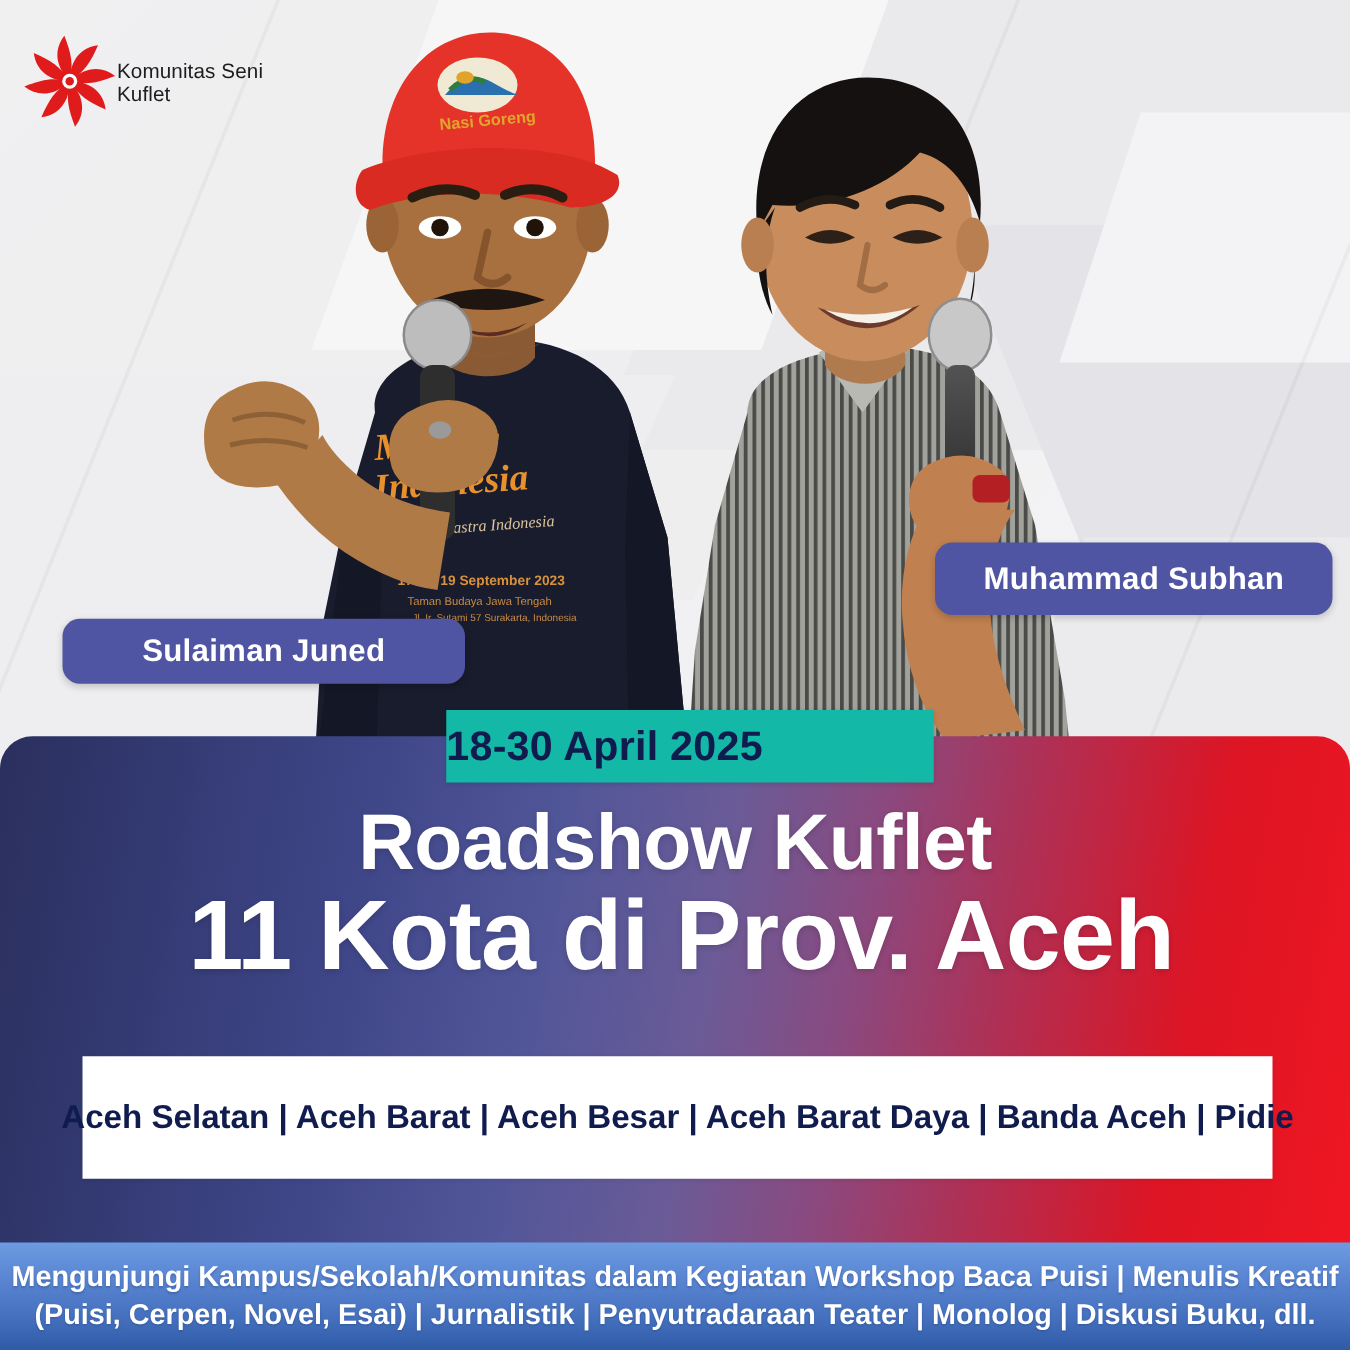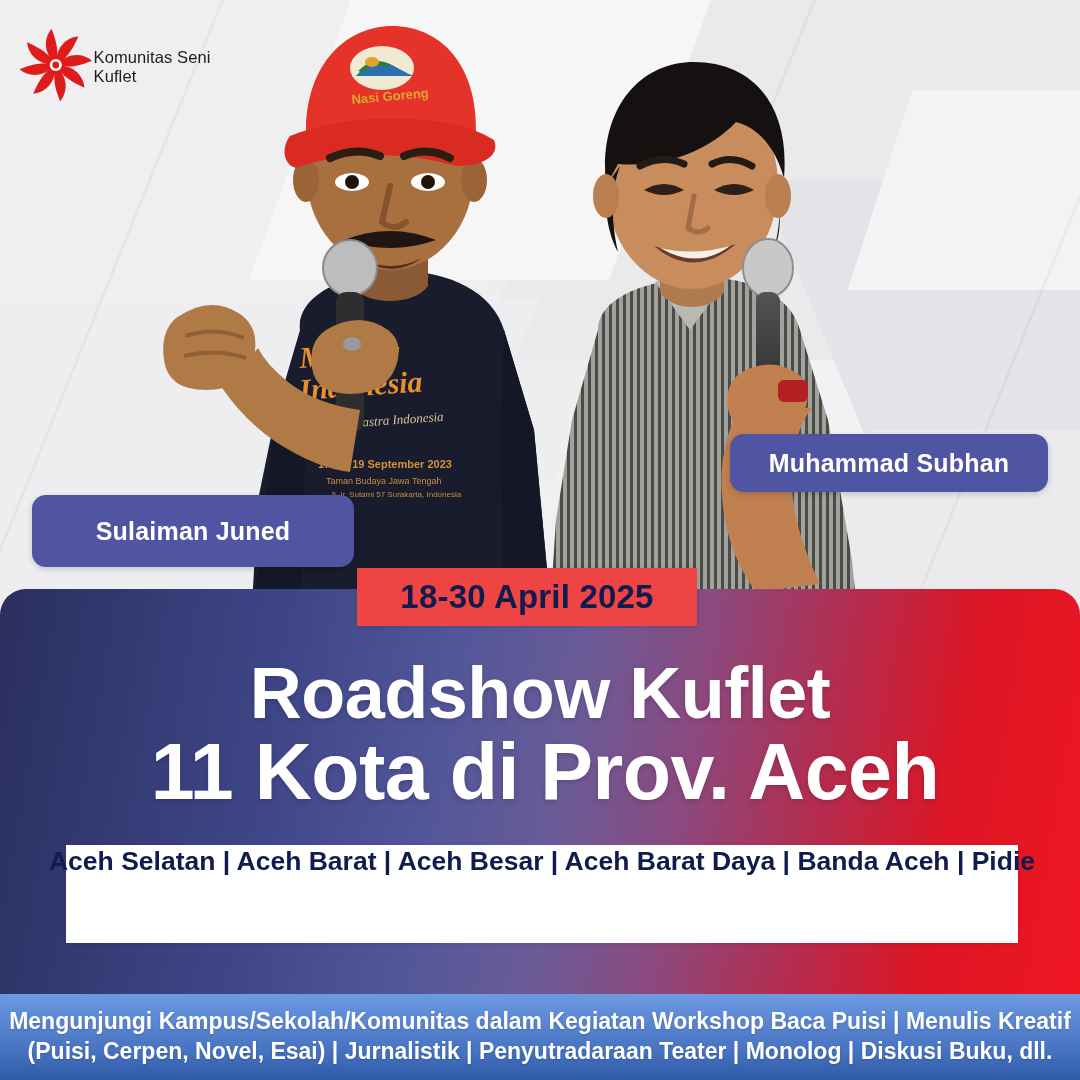--- a/index.html
+++ b/index.html
@@ -52,23 +52,24 @@
 
   
   .badge{
     position:absolute; z-index:45;
     background:#4f54a3;
     color:#ffffff;
     font-weight:bold;
     display:flex; align-items:center; justify-content:center;
     letter-spacing:.2px;
     box-shadow:0 2px 6px rgba(0,0,0,.18);
+    margin-left:18px;
   }
   .badge-left{
-    left:32px; top:495px; width:322px; height:72px;
+    left:32px; top:495px; width:322px; height:52px;
     border-radius:14px 14px 14px 14px;
     font-size:25px;
   }
   .badge-right{
     left:730px; top:434px; width:318px; height:58px;
     border-radius:14px;
     font-size:25px;
   }
 
   
@@ -83,44 +84,44 @@
         #8a4a80 62%,
         #b32d50 74%,
         #dd1524 86%,
         #ef1622 100%);
     border-radius:26px 26px 0 0;
     z-index:30;
   }
 
   
   .date-box{
-    position:absolute; left:357px; top:568px; width:340px; height:58px;
-    background:#ef4444; z-index:50;
-    display:flex; align-items:center; justify-content:center;
+    position:absolute; left:357px; top:568px; width:390px; height:58px;
+    background:#14b8a6; z-index:50;
+    display:flex; align-items:center; 
     box-shadow:0 1px 4px rgba(0,0,0,.12);
   }
   .date-box span{
     color:#101b4e; font-weight:bold; font-size:33px; letter-spacing:.2px;
   }
 
   
   .title{
     position:absolute; left:0; top:644px; width:1080px; z-index:50;
     text-align:center; color:#ffffff; font-weight:bold;
     line-height:.96; letter-spacing:-.5px;
     text-shadow:0 2px 5px rgba(0,0,0,.16);
   }
-  .title .l1{ display:block; font-size:72px;margin-top:15px; }
+  .title .l1{ display:block; font-size:63px; }
   .title .l2{ display:block; font-size:79px; margin-top:6px;margin-left:10px; }
 
   
   .cities{
     position:absolute; left:66px; top:845px; width:952px; height:98px;
     background:#ffffff; z-index:50;
-    display:flex; flex-direction:column; align-items:center; 
+    display:flex; flex-direction:column; align-items:center; justify-content:center;
     box-shadow:0 1px 4px rgba(0,0,0,.1);
   }
   .cities .cline{
     color:#101b4e; font-weight:bold; font-size:26.5px; line-height:1.28;
     white-space:nowrap;
   }
 
   
   .bottom{
     position:absolute; left:0; bottom:0; width:1080px; height:86px; z-index:60;

